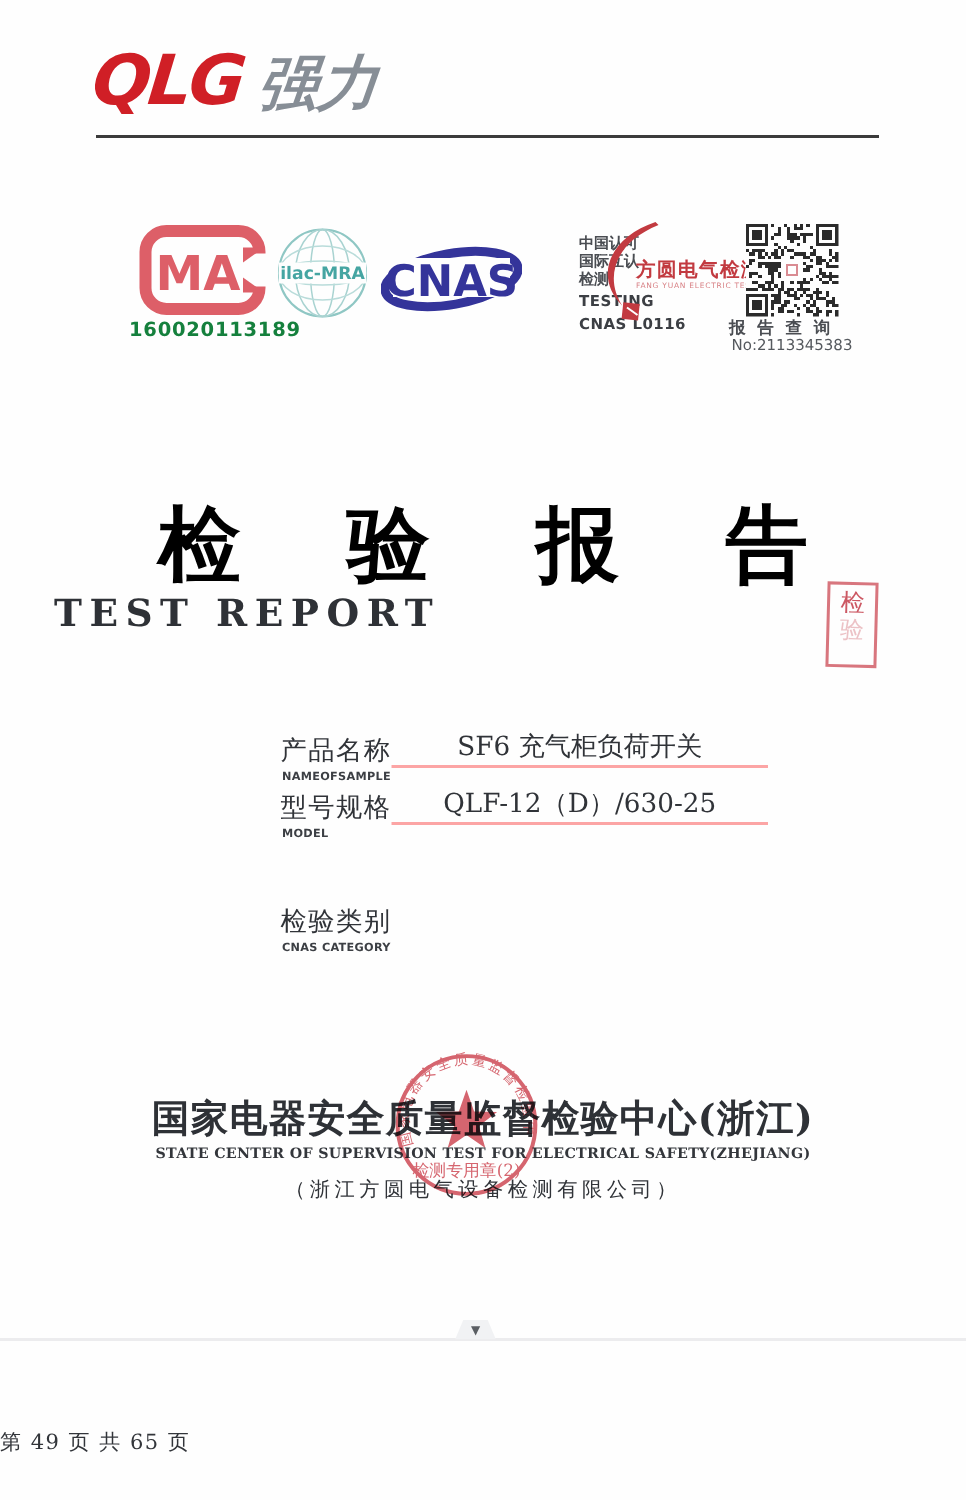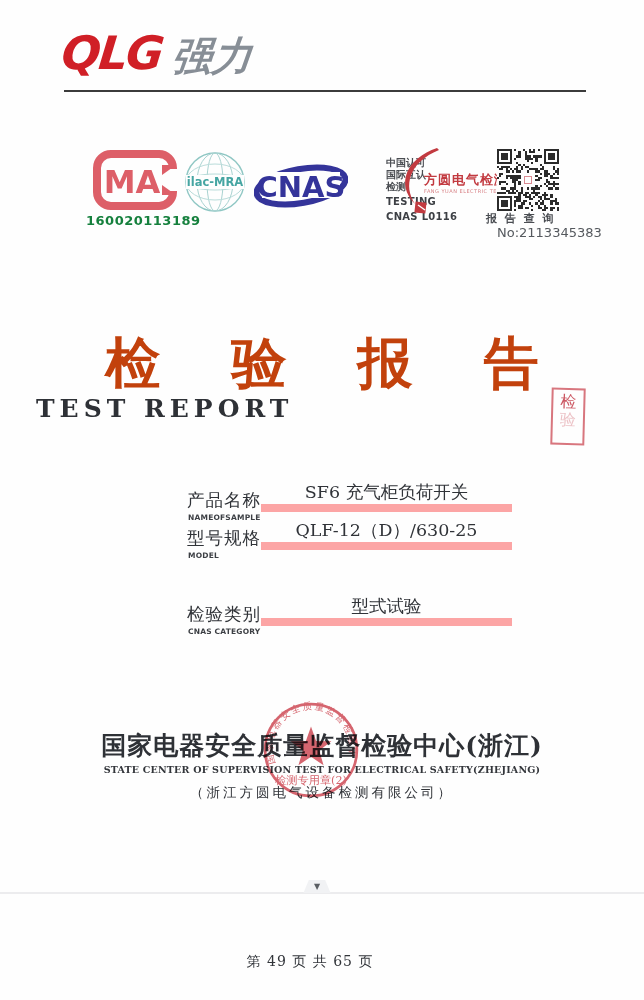--- a/index.html
+++ b/index.html
@@ -21,61 +21,61 @@
               font-weight:bold;font-size:13px;color:#15803d;letter-spacing:0.5px;}
   .cnas-textblock{left:352px;top:157px;font-family:"DejaVu Sans",sans-serif;color:#4a4d52;
                   font-weight:bold;font-size:10px;line-height:12px;margin-left:34px;}
   .cnas-textblock .en{margin-top:3px;color:#3c3f44;letter-spacing:0.3px;}
   .fy-label{left:424px;top:171px;font-family:"DejaVu Sans",sans-serif;font-weight:bold;
             font-size:13px;color:#c23a40;letter-spacing:1px;}
   .fy-sub{left:424px;top:188px;font-family:"DejaVu Sans",sans-serif;font-size:5px;
           color:#c23a40;opacity:.65;letter-spacing:.5px;}
   .qr-caption{left:486px;top:211px;width:84px;text-align:left;font-family:"DejaVu Sans",sans-serif;
               font-weight:bold;font-size:11px;color:#4a4d52;letter-spacing:2px;}
-  .qr-number{left:497px;top:225px;width:84px;text-align:center;font-family:"DejaVu Sans",sans-serif;
-             font-size:13px;color:#55595e;}
+  .qr-number{left:486px;top:225px;width:84px;text-align:center;font-family:"DejaVu Sans",sans-serif;
+             font-size:10px;color:#55595e;}
 
   
   .title-zh{left:0;top:327px;width:644px;text-align:center;font-size:55px;font-weight:bold;
-            letter-spacing:26px;text-indent:26px;color:#c2410c;}
+            letter-spacing:26px;text-indent:26px;color:#000000;}
   .title-en{left:0;top:394px;width:644px;font-size:25px;font-weight:bold;
             letter-spacing:5px;color:#2e3136;padding-left:36px;}
 
   
   .side-seal{left:551px;top:388px;width:34px;height:57px;border:2px solid rgba(206,84,94,.8);
              transform:rotate(1.5deg);display:flex;flex-direction:column;align-items:center;
              justify-content:flex-start;padding-top:3px;box-sizing:border-box;}
   .side-seal .c1{font-size:16px;color:rgba(199,70,82,.9);line-height:18px;}
   .side-seal .c2{font-size:16px;color:rgba(210,105,115,.4);line-height:18px;}
 
   
   .field-row{position:absolute;left:187px;width:325px;height:25px;display:flex;align-items:flex-end;justify-content:space-between;}
   .field-label{font-size:17.5px;color:#303338;white-space:nowrap;letter-spacing:1px;}
-  .field-value{flex:1;border-bottom:8px solid #fca5a5;text-align:center;font-size:17.5px;
+  .field-value{flex:1;border-bottom:2px solid #fca5a5;text-align:center;font-size:17.5px;
                color:#303338;line-height:1.25;white-space:nowrap;}
   .field-sub{position:absolute;top:26px;left:1px;font-family:"DejaVu Sans",sans-serif;
              font-size:7.5px;font-weight:bold;color:#3c3f44;letter-spacing:.2px;}
 
   
   .inst-zh{left:0;top:729px;width:644px;text-align:center;font-size:25px;font-weight:bold;
            color:#2e3136;letter-spacing:1px;}
   .inst-en{left:0;top:764px;width:644px;text-align:center;font-size:9.5px;font-weight:bold;
            color:#33363b;letter-spacing:.2px;}
   .inst-co{left:0;top:784px;width:644px;text-align:center;font-size:13.5px;color:#303338;
            letter-spacing:3px;}
   .seal-svg{left:261px;top:700px;mix-blend-mode:multiply;opacity:.85;}
 
   
   .edge-line{left:0;top:892px;width:644px;height:2px;background:#ececee;}
   .handle{left:300px;top:880px;width:34px;height:13px;background:#f1f2f4;
           clip-path:polygon(10% 100%,26% 0,74% 0,90% 100%);display:flex;align-items:center;
           justify-content:center;cursor:pointer;}
   .handle span{font-size:8px;color:#5a5e63;line-height:10px;font-family:"DejaVu Sans",sans-serif;}
 
-  .page-num{left:0;top:953px;width:620px;text-align:center;font-size:14px;color:#32353a;letter-spacing:1px;}
+  .page-num{left:0;top:953px;width:620px;text-align:left;font-size:14px;color:#32353a;letter-spacing:1px;}
 </style>
 </head>
 <body>
 
 <div class="screen">
 
   <div class="abs brand">
     <span class="logo-qlg">QLG</span>
     <span class="logo-ql2">强力</span>
   </div>
@@ -153,21 +153,20 @@
     <span class="field-value">SF6 充气柜负荷开关</span>
     <span class="field-sub">NAMEOFSAMPLE</span>
   </div>
   <div class="field-row" style="top:525px">
     <span class="field-label">型号规格</span>
     <span class="field-value">QLF-12（D）/630-25</span>
     <span class="field-sub">MODEL</span>
   </div>
   <div class="field-row" style="top:601px">
     <span class="field-label">检验类别</span>
-    <span class="field-value">型式试验</span>
     <span class="field-sub">CNAS CATEGORY</span>
   </div>
 
   <div class="abs inst-zh">国家电器安全质量监督检验中心(浙江)</div>
   <div class="abs inst-en">STATE CENTER OF SUPERVISION TEST FOR ELECTRICAL SAFETY(ZHEJIANG)</div>
   <div class="abs inst-co">（浙江方圆电气设备检测有限公司）</div>
 
   <svg class="abs seal-svg" width="100" height="100" viewBox="0 0 98 98">
     <defs>
       <path id="ringPath" d="M14,62 A38,38 0 1,1 84,62"></path>

